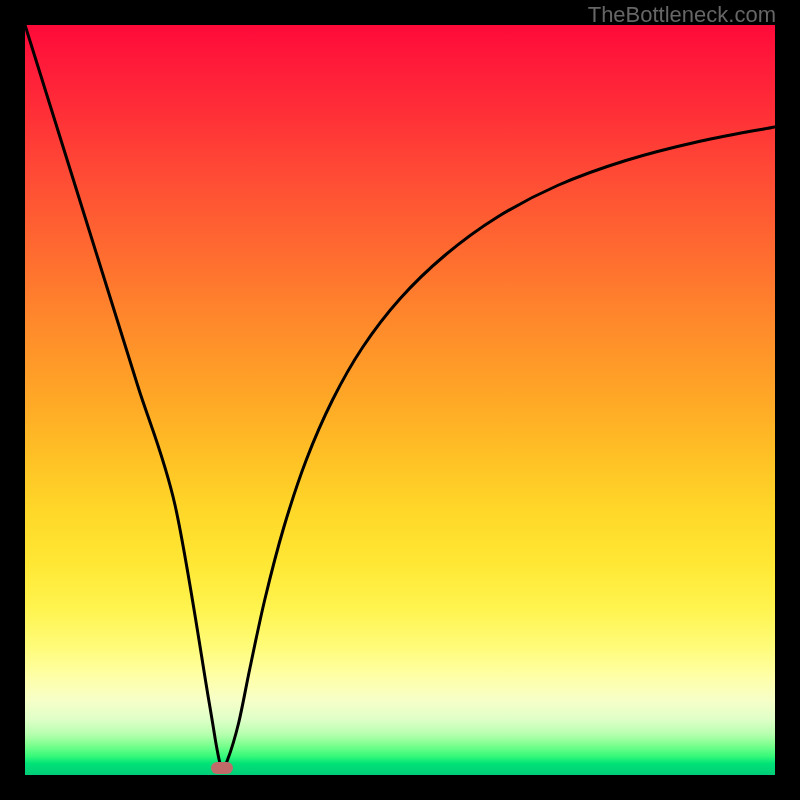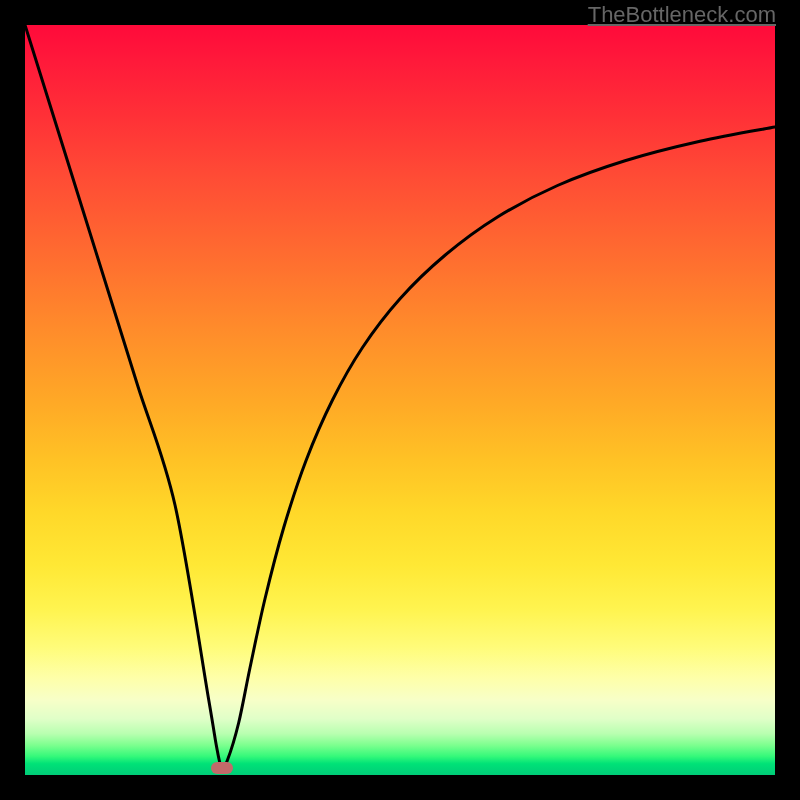--- a/index.html
+++ b/index.html
@@ -58,21 +58,20 @@
     height: 100%;
   }
   .watermark {
     position: absolute;
     top: 2px;
     right: 24px;
     color: #666;
     font-size: 22px;
     font-weight: 500;
     letter-spacing: 0px;
-    text-decoration: underline;
   }
   .marker {
     position: absolute;
     width: 22px;
     height: 12px;
     background: #c16a6a;
     border-radius: 6px;
     transform: translate(-50%, -50%);
   }
 </style>

